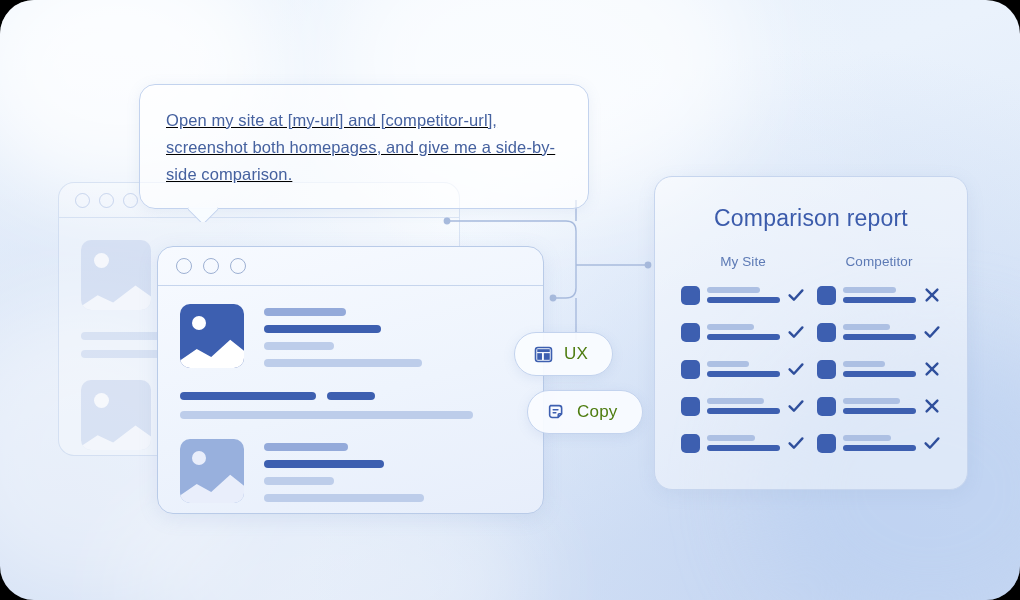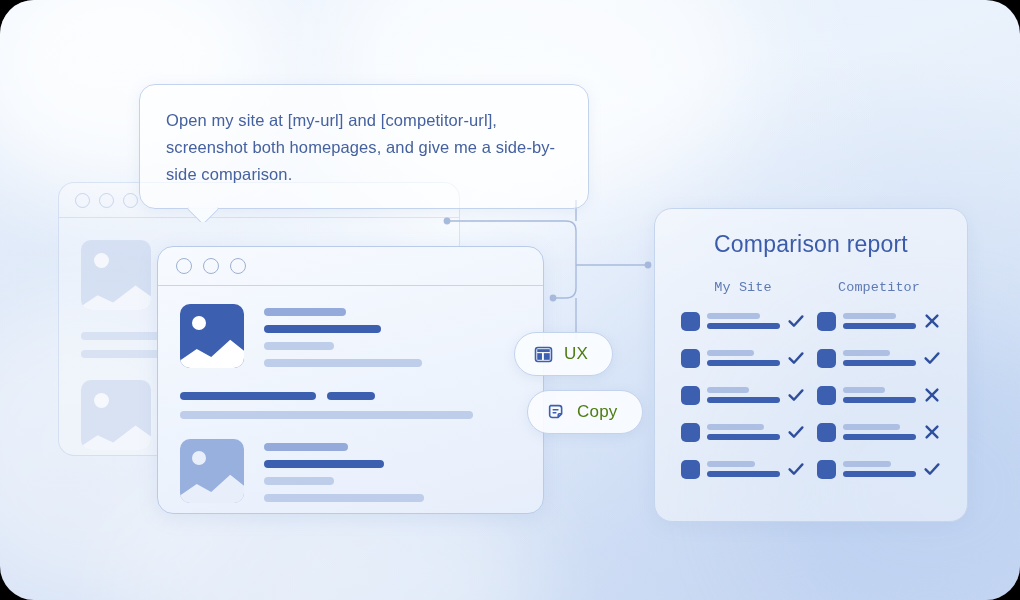--- a/index.html
+++ b/index.html
@@ -90,20 +90,21 @@
     left: 139px;
     top: 84px;
     width: 450px;
     box-sizing: border-box;
     padding: 22px 26px 20px 26px;
     border-radius: 16px;
     background: rgba(255,255,255,.62);
     border: 1px solid #c3d3ee;
     box-shadow: 0 2px 14px rgba(110,140,190,.10);
     z-index: 12;
+    text-decoration: underline;
   }
   #speech-bubble .bubble-text {
     margin: 0;
     font-size: 16.5px;
     line-height: 27px;
     color: #45619f;
     letter-spacing: .1px;
   }
   .bubble-tail {
     position: absolute;
@@ -204,45 +205,45 @@
   }
   .chip svg { display: block; }
   #chip-ux       { left: 514px; top: 332px; }
   #chip-copy     { left: 527px; top: 390px; }
   #chip-features { left: 474px; top: 447px; }
 
   
   #report-card {
     position: absolute;
     left: 654px;
-    top: 208px;
+    top: 176px;
     width: 314px;
     height: 314px;
     box-sizing: border-box;
     border-radius: 18px;
     background: rgba(255,255,255,.46);
     border: 1px solid #c6d5ee;
     box-shadow: 0 4px 18px rgba(110,140,190,.10);
     z-index: 10;
-    padding: 19px 26px;
+    padding: 25px 26px;
   }
   #report-title {
     text-align: center;
     font-size: 23px;
     color: #3b5bab;
     margin: 3px 0 0 0;
     font-weight: 400;
     letter-spacing: .2px;
   }
   .report-cols {
     display: flex;
     justify-content: space-between;
     margin-top: 22px;
   }
-  .report-col { width: 124px; font-family: Liberation Mono, monospace; }
+  .report-col { width: 124px; }
   .col-head {
     text-align: center;
     font-size: 13.5px;
     color: #5d7ab5;
     margin-bottom: 15px;
     letter-spacing: .1px;
   }
   .cmp-row {
     display: flex; align-items: center; gap: 7px;
     height: 22px; margin-bottom: 15px;

